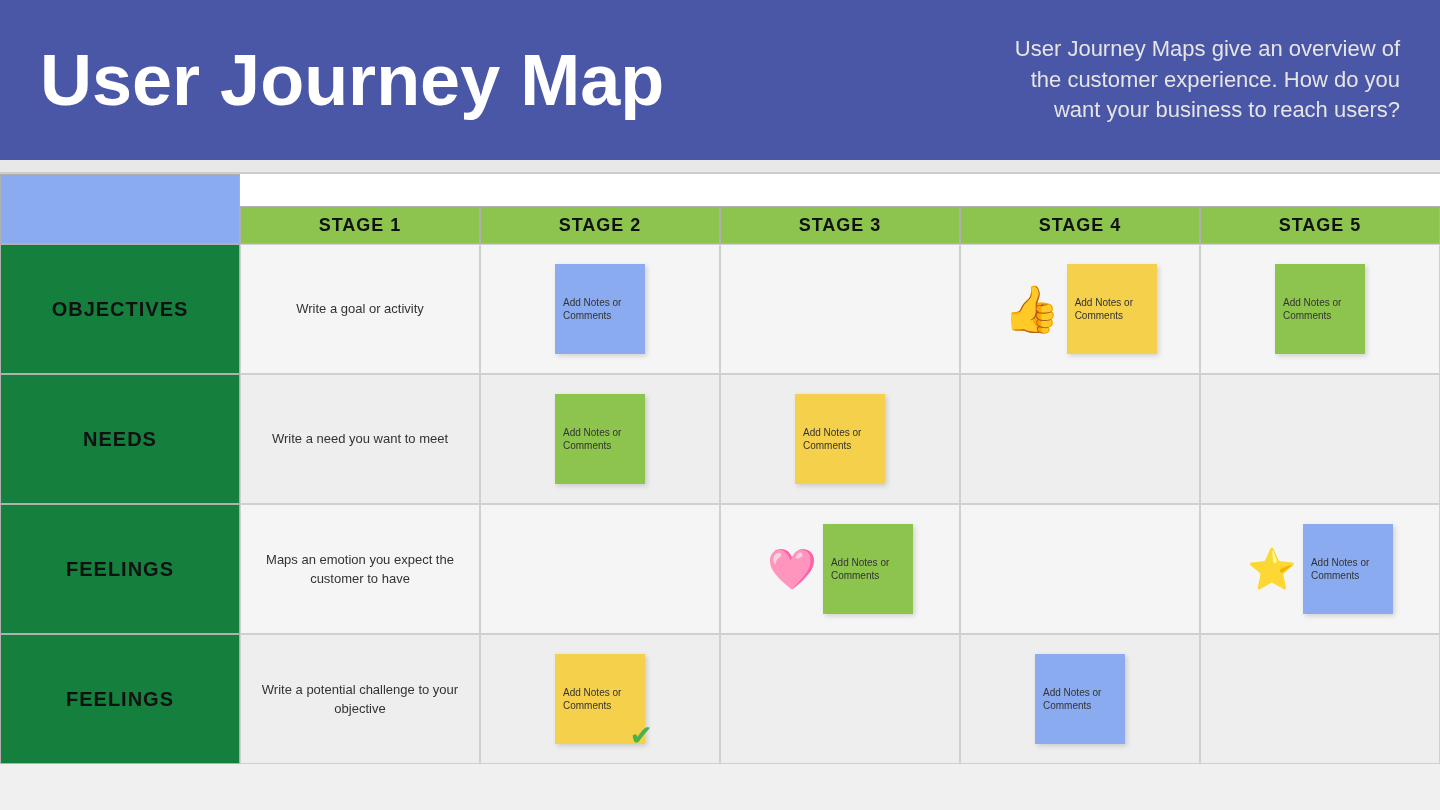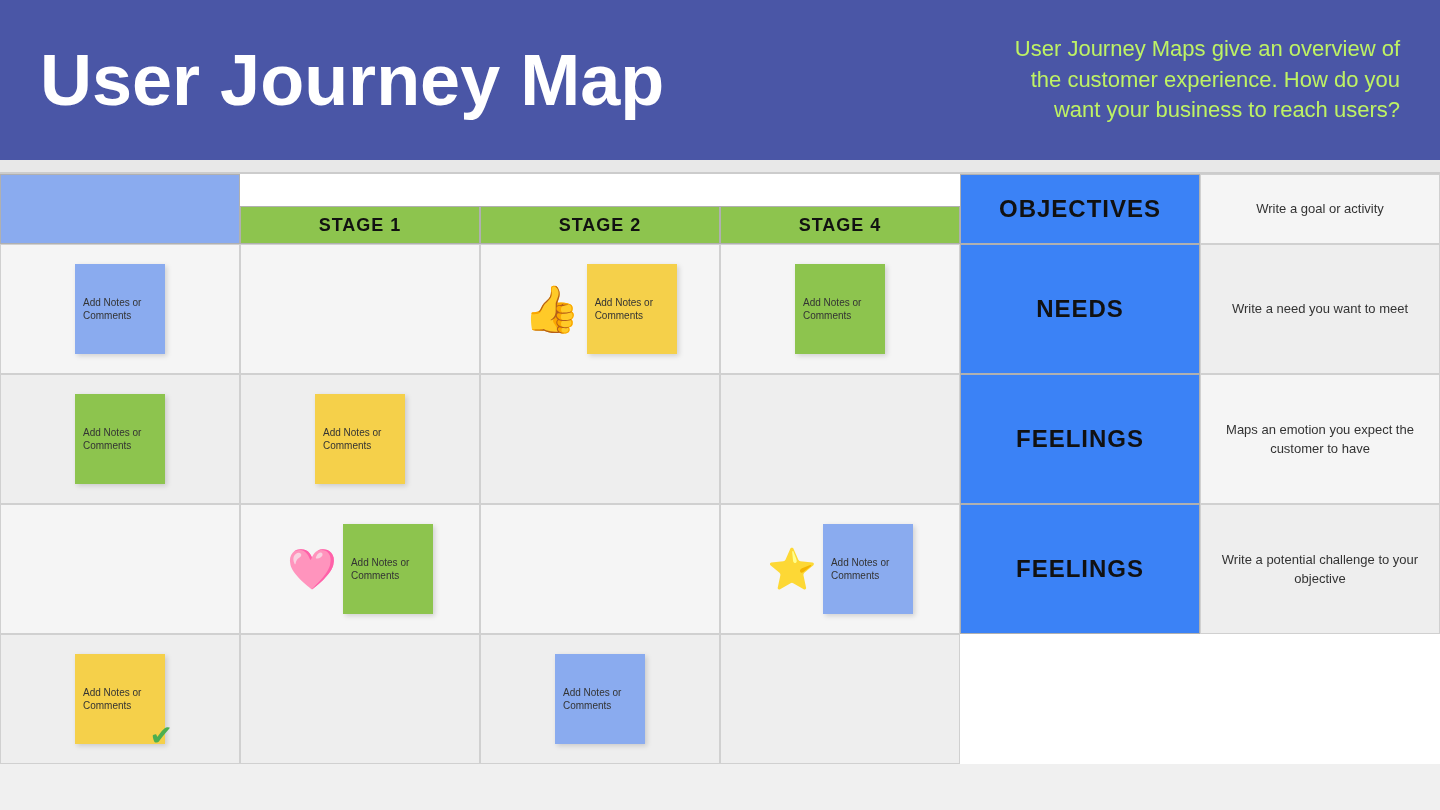--- a/index.html
+++ b/index.html
@@ -14,21 +14,21 @@
       padding: 18px 40px;
       height: 160px;
     }
     .header-title {
       color: white;
       font-size: 72px;
       font-weight: 900;
       line-height: 1;
     }
     .header-desc {
-      color: #bef264;
+      color: #e5e5e5;
       font-size: 22px;
       text-align: right;
       max-width: 420px;
       line-height: 1.4;
     }
 
     
     .divider {
       height: 12px;
       background: #e8e8e8;
@@ -58,27 +58,27 @@
     }
 
     
     .corner-cell {
       background: #8aabef;
       border: 1px solid #b0b0b0;
     }
 
     
     .row-label {
-      background: #3b82f6;
+      background: #15803d;
       display: flex;
       align-items: center;
       justify-content: center;
       border: 1px solid #b0b0b0;
       font-weight: 900;
-      font-size: 24px;
+      font-size: 20px;
       color: #111;
       letter-spacing: 1px;
     }
 
     
     .data-cell {
       background: #f5f5f5;
       border: 1px solid #d0d0d0;
       display: flex;
       align-items: center;
@@ -139,21 +139,27 @@
 <div class="grid">
 
   <div class="corner-cell"></div>
   <div class="stage-header">
       <span>STAGE 1</span>
     </div>
   <div class="stage-header">
       <span>STAGE 2</span>
     </div>
   <div class="stage-header">
+      <span>STAGE 3</span>
+    </div>
+  <div class="stage-header">
       <span>STAGE 4</span>
+    </div>
+  <div class="stage-header">
+      <span>STAGE 5</span>
     </div>
 
   <div class="row-label">
       <span>OBJECTIVES</span>
     </div>
   <div class="data-cell">
     <span class="cell-text">Write a goal or activity</span>
   </div>
   <div class="data-cell">
     <div class="sticky sticky-blue">

